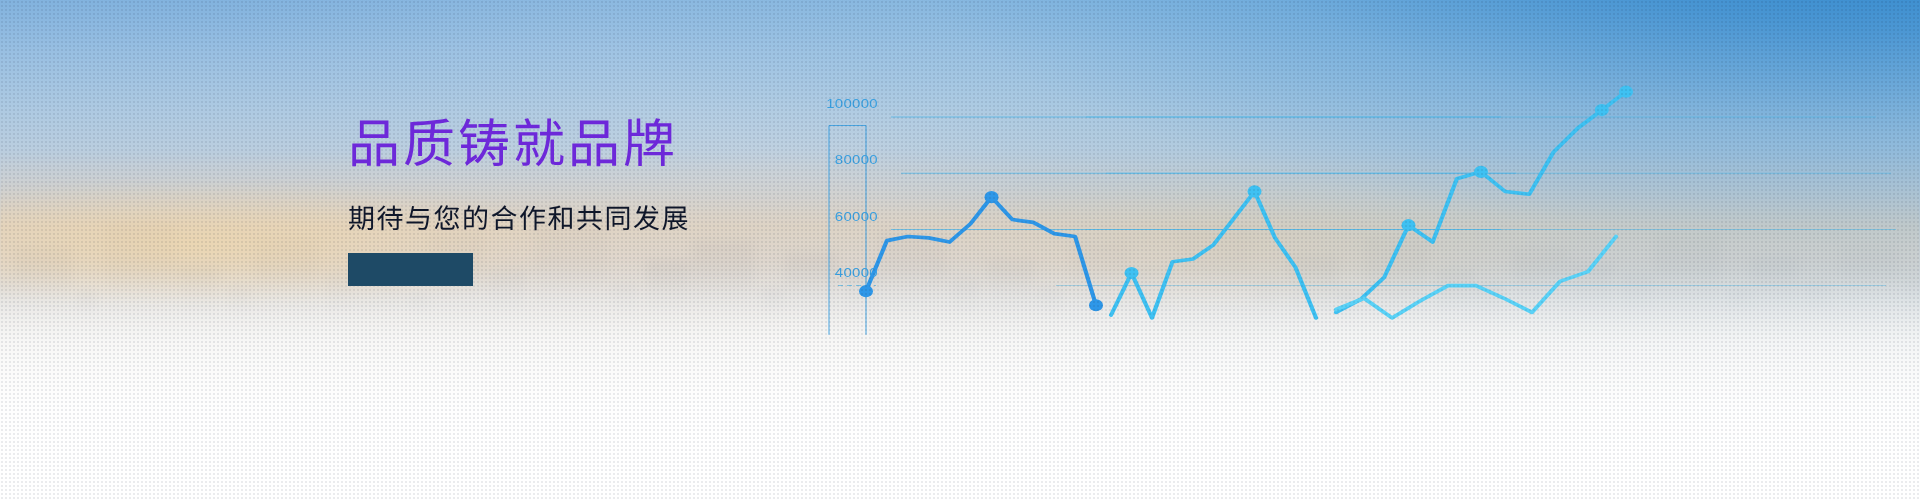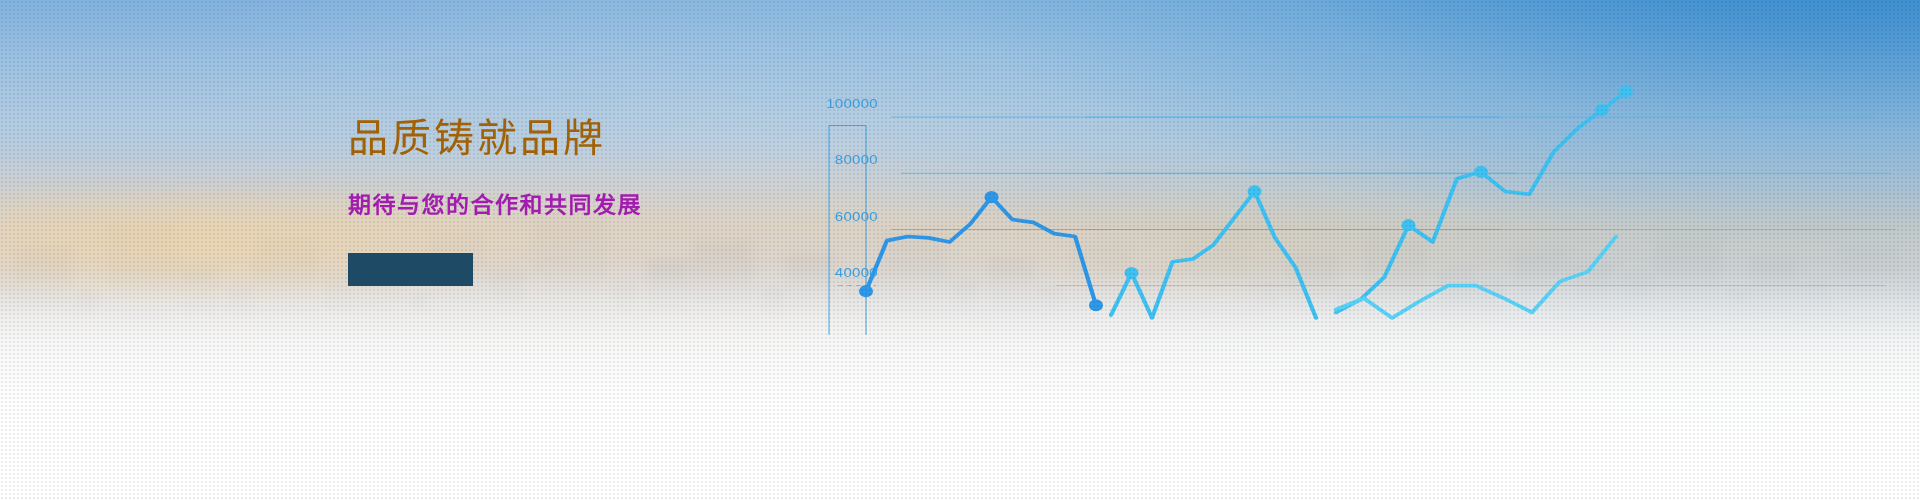--- a/index.html
+++ b/index.html
@@ -109,32 +109,32 @@
       radial-gradient(rgba(70,80,95,0.20) 0.8px, rgba(255,255,255,0) 0.9px);
     background-size:4px 4px;
     background-position:0 0;
     mix-blend-mode:multiply;
     opacity:.55;
   }
 
   
   .copy{ position:absolute; left:348px; top:118px; width:420px; }
   .title{
-    font-size:40px; line-height:1;
+    font-size:52px; line-height:1;
     letter-spacing:3px;
-    color:#a16207;
+    color:#6d28d9;
     font-weight:400;
     margin:0 0 36px 0;
     white-space:nowrap;
   }
   .subtitle{
-    font-size:23px; line-height:1;
+    font-size:27px; line-height:1;
     letter-spacing:1.5px;
-    color:#a21caf;
-    font-weight:700;
+    color:#0f172a;
+    font-weight:400;
     margin:0 0 12px 0;
     white-space:nowrap;
   }
   .subtitle-en{
     font-size:12.5px; line-height:1;
     letter-spacing:.2px;
     color:#7b8694;
     font-weight:400;
     margin:0;
     white-space:nowrap;

